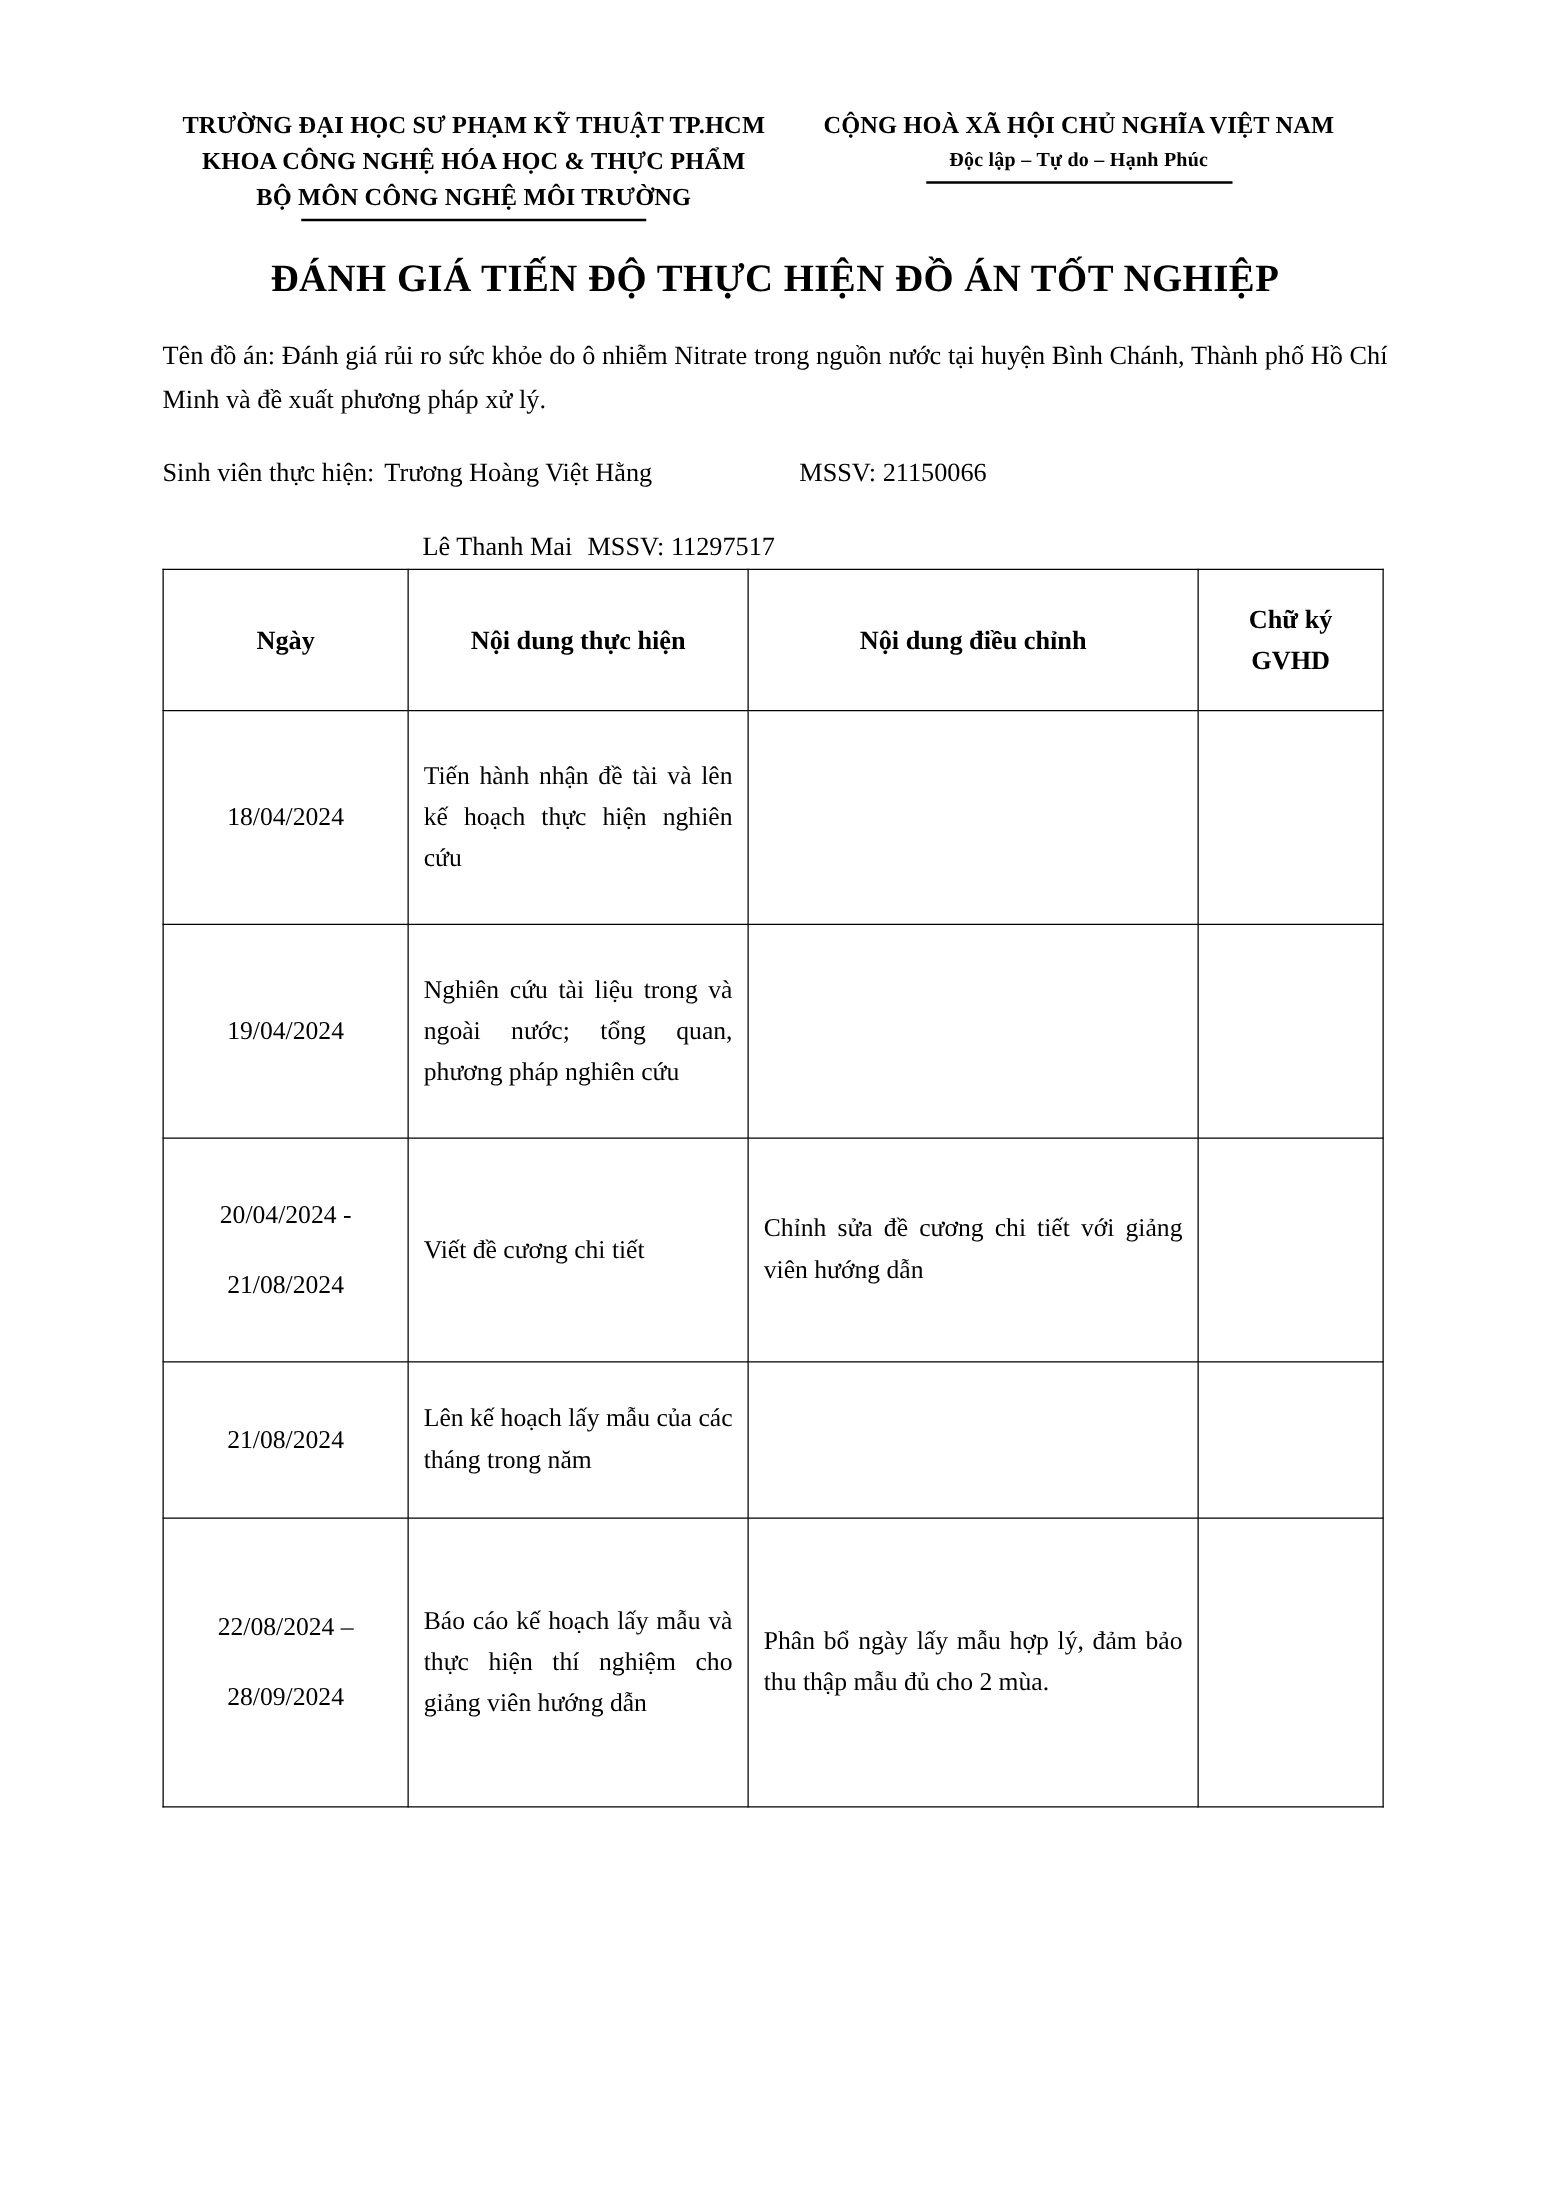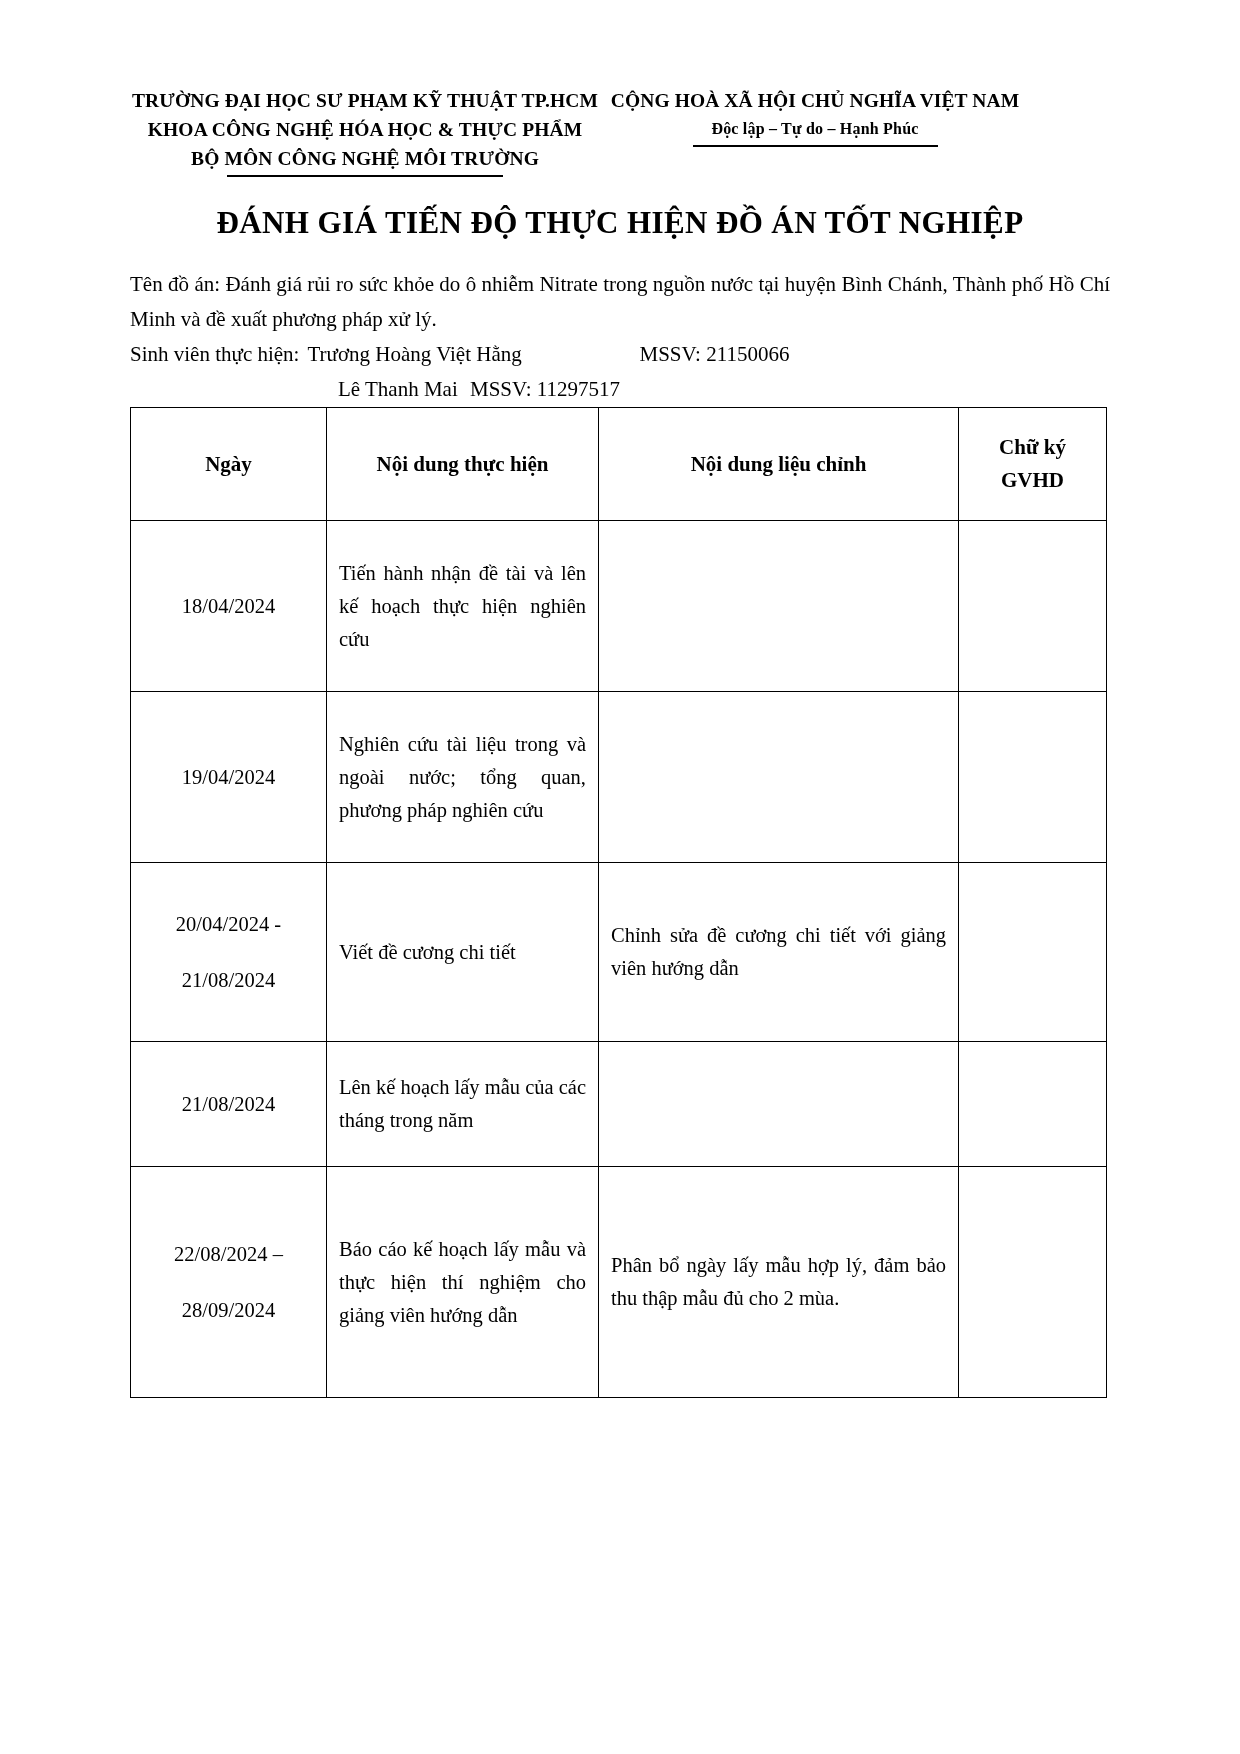--- a/index.html
+++ b/index.html
@@ -19,22 +19,23 @@
     width: 1240px;
     min-height: 1754px;
     box-sizing: border-box;
     padding: 78px 130px 60px 130px;
   }
 
   
   .header {
     display: flex;
     align-items: flex-start;
-    justify-content: flex-start;
+    justify-content: center;
     margin-top: 8px;
+    gap: 34px;
   }
   .header-left {
     width: 470px;
     text-align: center;
   }
   .header-right {
     width: 430px;
     text-align: center;
     margin-right: 18px;
   }
@@ -81,20 +82,21 @@
   }
   .intro p {
     margin: 0;
     text-align: justify;
     text-justify: inter-word;
   }
   .intro .no-justify { text-align: left; }
   .student-row {
     display: flex;
     align-items: baseline;
+    margin-top: 24px;
   }
   .sv-label { white-space: pre; }
   .sv-name {
     display: inline-block;
     width: 340px;
     padding-left: 8px;
     box-sizing: border-box;
   }
   .sv-name.indent { padding-left: 208px; }
   .sv-id { white-space: pre; text-align: right; }
@@ -190,21 +192,21 @@
     <colgroup>
       <col class="c-date">
       <col class="c-work">
       <col class="c-adj">
       <col class="c-sign">
     </colgroup>
     <thead>
       <tr>
         <th>Ngày</th>
         <th>Nội dung thực hiện</th>
-        <th>Nội dung liệu chỉnh</th>
+        <th>Nội dung điều chỉnh</th>
         <th>
           <div>Chữ ký</div>
           <div>GVHD</div>
         </th>
       </tr>
     </thead>
     <tbody>
       <tr class="h-row-1">
         <td class="date">18/04/2024</td>
         <td class="work">Tiến hành nhận đề tài và lên kế hoạch thực hiện nghiên cứu</td>

